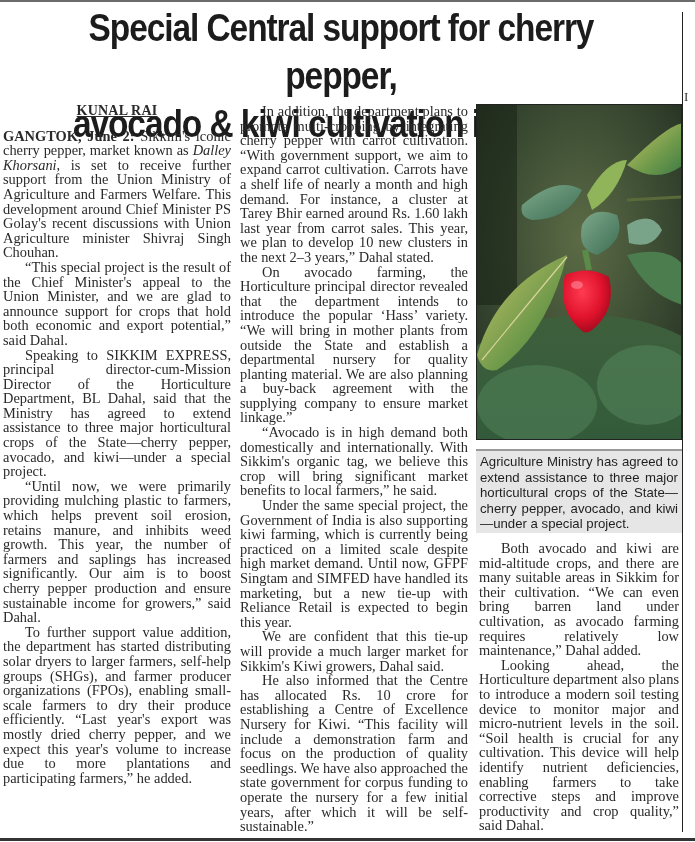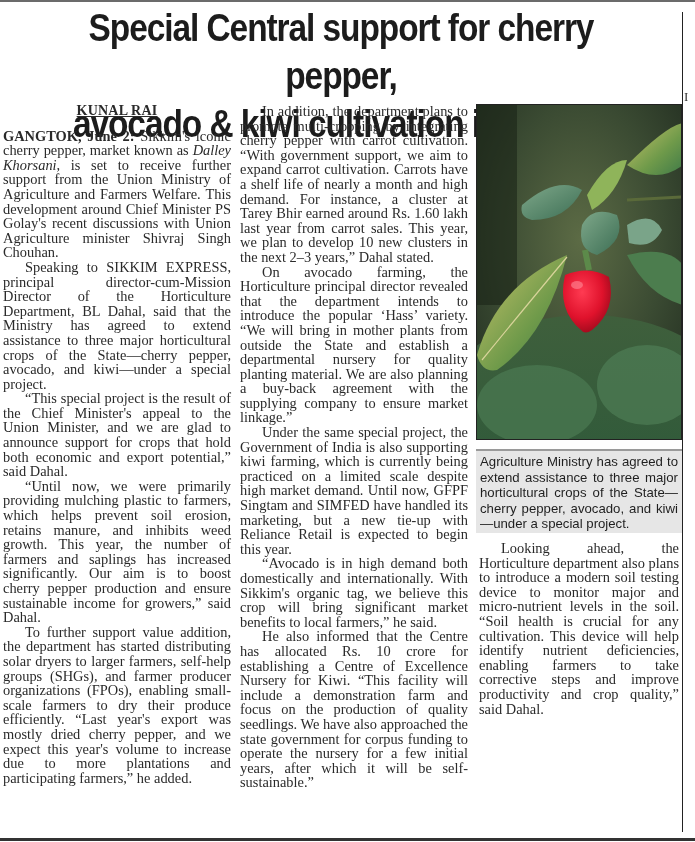--- a/index.html
+++ b/index.html
@@ -42,32 +42,33 @@
 <div class="top-rule"></div>
 
 <h1 class="headline">
   <span>Special Central support for cherry pepper,</span><br>
   <span>avocado &amp; kiwi cultivation in Sikkim</span>
 </h1>
 
 <div class="col col1">
   <span class="byline">KUNAL RAI</span>
   <p class="noindent"><span class="dateline">GANGTOK, June 2:</span><span> Sikkim's iconic cherry pepper, market known as </span><em>Dalley Khorsani</em><span>, is set to receive further support from the Union Ministry of Agriculture and Farmers Welfare. This development around Chief Minister PS Golay's recent discussions with Union Agriculture minister Shivraj Singh Chouhan.</span></p>
+  <p>“This special project is the result of the Chief Minister's appeal to the Union Minister, and we are glad to announce support for crops that hold both economic and export potential,” said Dahal.</p>
   <p>Speaking to SIKKIM EXPRESS, principal director-cum-Mission Director of the Horticulture Department, BL Dahal, said that the Ministry has agreed to extend assistance to three major horticultural crops of the State—cherry pepper, avocado, and kiwi—under a special project.</p>
-  <p>“This special project is the result of the Chief Minister's appeal to the Union Minister, and we are glad to announce support for crops that hold both economic and export potential,” said Dahal.</p>
   <p>“Until now, we were primarily providing mulching plastic to farmers, which helps prevent soil erosion, retains manure, and inhibits weed growth. This year, the number of farmers and saplings has increased significantly. Our aim is to boost cherry pepper production and ensure sustainable income for growers,” said Dahal.</p>
   <p>To further support value addition, the department has started distributing solar dryers to larger farmers, self-help groups (SHGs), and farmer producer organizations (FPOs), enabling small-scale farmers to dry their produce efficiently. “Last year's export was mostly dried cherry pepper, and we expect this year's volume to increase due to more plantations and participating farmers,” he added.</p>
 
 </div>
 
 <div class="col col2">
   <p>In addition, the department plans to promote multi-cropping by integrating cherry pepper with carrot cultivation. “With government support, we aim to expand carrot cultivation. Carrots have a shelf life of nearly a month and high demand. For instance, a cluster at Tarey Bhir earned around Rs. 1.60 lakh last year from carrot sales. This year, we plan to develop 10 new clusters in the next 2–3 years,” Dahal stated.</p>
   <p>On avocado farming, the Horticulture principal director revealed that the department intends to introduce the popular ‘Hass’ variety. “We will bring in mother plants from outside the State and establish a departmental nursery for quality planting material. We are also planning a buy-back agreement with the supplying company to ensure market linkage.”</p>
+  <p>“Avocado is in high demand both domestically and internationally. With Sikkim's organic tag, we believe this crop will bring significant market benefits to local farmers,” he said.</p>
   <p>Under the same special project, the Government of India is also supporting kiwi farming, which is currently being practiced on a limited scale despite high market demand. Until now, GFPF Singtam and SIMFED have handled its marketing, but a new tie-up with Reliance Retail is expected to begin this year.</p>
-  <p>“Avocado is in high demand both domestically and internationally. With Sikkim's organic tag, we believe this crop will bring significant market benefits to local farmers,” he said.</p>
+  <p>We are confident that this tie-up will provide a much larger market for Sikkim's Kiwi growers, Dahal said.</p>
   <p>He also informed that the Centre has allocated Rs. 10 crore for establishing a Centre of Excellence Nursery for Kiwi. “This facility will include a demonstration farm and focus on the production of quality seedlings. We have also approached the state government for corpus funding to operate the nursery for a few initial years, after which it will be self-sustainable.”</p>
 
 </div>
 
 <div class="photo" title="Red cherry pepper hanging from a plant with green leaves">
   <svg width="206" height="336" viewBox="0 0 206 336">
     <defs>
       <radialGradient id="bg" cx="50%" cy="40%" r="75%">
         <stop offset="0%" stop-color="#5c6b45"></stop>
         <stop offset="55%" stop-color="#3a4a32"></stop>
@@ -108,20 +109,21 @@
     <path d="M5 255 Q50 200 90 152" stroke="#d8d39a" stroke-width="1.2" fill="none"></path>
     <path d="M108 145 Q110 155 112 165" stroke="#5c8a4a" stroke-width="6" fill="none"></path>
     <path d="M88 170 Q112 160 132 172 Q140 205 115 225 Q108 230 104 225 Q80 205 88 170 Z" fill="url(#pep)"></path>
     <ellipse cx="100" cy="180" rx="6" ry="4" fill="#ff8a98" opacity="0.6"></ellipse>
   </svg>
 </div>
 
 <div class="caption">Agriculture Ministry has agreed to extend assistance to three major horticultural crops of the State—cherry pepper, avocado, and kiwi—under a special project.</div>
 
 <div class="col col3">
+  <p>Both avocado and kiwi are mid-altitude crops, and there are many suitable areas in Sikkim for their cultivation. “We can even bring barren land under cultivation, as avocado farming requires relatively low maintenance,” Dahal added.</p>
   <p>Looking ahead, the Horticulture department also plans to introduce a modern soil testing device to monitor major and micro-nutrient levels in the soil. “Soil health is crucial for any cultivation. This device will help identify nutrient deficiencies, enabling farmers to take corrective steps and improve productivity and crop quality,” said Dahal.</p>
 </div>
 
 <div class="right-rule"></div>
 <div class="right-edge">
   <span>I</span>
 </div>
 <div class="bottom-rule"></div>
 
 </body></html>

